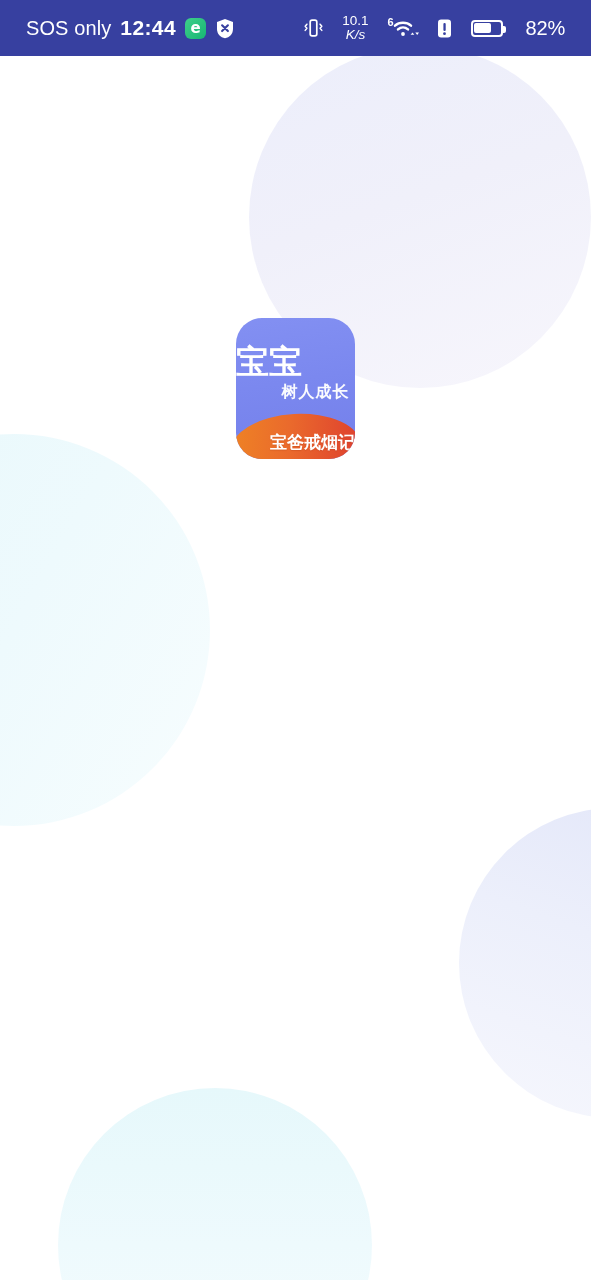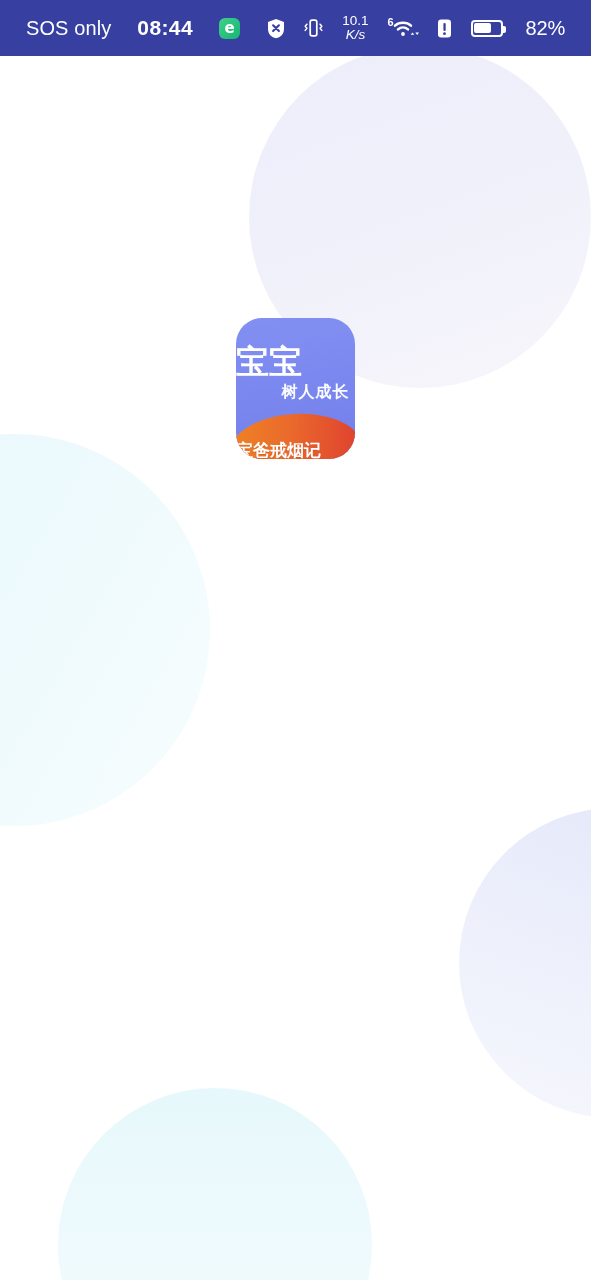--- a/index.html
+++ b/index.html
@@ -32,21 +32,21 @@
     display: flex;
     align-items: center;
     justify-content: space-between;
     padding: 0 26px;
     box-sizing: border-box;
     z-index: 40;
   }
   .sb-left {
     display: flex;
     align-items: center;
-    gap: 26px;
+    gap: 9px;
   }
   .sb-right {
     display: flex;
     align-items: center;
     gap: 19px;
   }
   .sb-text {
     color: #ffffff;
     font-size: 20px;
     letter-spacing: 0.1px;
@@ -200,22 +200,22 @@
     left: -6px; right: -6px;
     bottom: -11px;
     height: 56px;
     background: linear-gradient(96deg, #ef8424 0%, #ea6a2c 45%, #de3f2f 100%);
     border-radius: 50% 50% 18px 18px / 62% 62% 18px 18px;
     transform: rotate(-3.2deg);
   }
   .logo-banner-text {
     position: absolute;
     left: 0; right: 0;
-    bottom: 0;
-    text-align: left;
+    bottom: 8px;
+    text-align: right;
     color: #ffffff;
     font-size: 17px;
     font-weight: 700;
     letter-spacing: 0px;
     line-height: 1;
     z-index: 3;
     font-family: "DejaVu Sans", sans-serif;
     text-shadow: 0 1px 1px rgba(160,50,20,0.25);
   }
 </style>
@@ -226,21 +226,21 @@
 
   <div class="blob" id="blob-top-right"></div>
   <div class="blob" id="blob-left"></div>
   <div class="blob" id="blob-bottom-right"></div>
   <div class="blob" id="blob-bottom"></div>
 
   <div id="status-bar">
 
     <div class="sb-left">
       <span class="sb-text sb-carrier">SOS only</span>
-      <span class="sb-text sb-clock">08:44</span>
+      <span class="sb-text sb-clock">12:44</span>
 
       <span class="icon-green">
         <span>e</span>
       </span>
 
       <span class="icon-shield">
         <svg width="20" height="21" viewBox="0 0 20 21">
           <path d="M10 1 L18 4 L18 11 C18 16 14.5 19.3 10 20.3 C5.5 19.3 2 16 2 11 L2 4 Z" fill="#ffffff"></path>
           <path d="M7.1 7.3 L12.9 13.1 M12.9 7.3 L7.1 13.1" stroke="#3740a0" stroke-width="2.1" stroke-linecap="round"></path>
         </svg>

